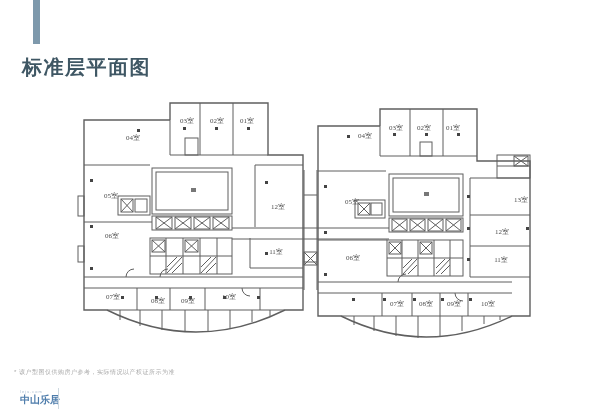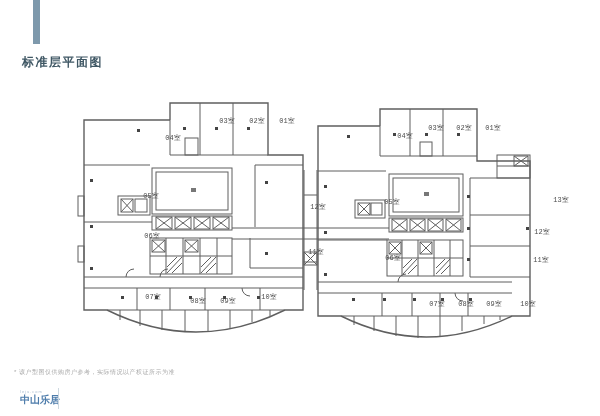--- a/index.html
+++ b/index.html
@@ -1,23 +1,23 @@
 <!DOCTYPE html>
 <html><head>
 <meta charset="utf-8">
 <style>
   html,body{margin:0;padding:0;background:#fff;}
   .canvas{position:relative;width:600px;height:416px;background:#ffffff;overflow:hidden;
           font-family:"Liberation Sans","DejaVu Sans",sans-serif;}
   .accent-bar{position:absolute;left:33px;top:0;width:7px;height:44px;background:#7e99ac;}
-  .page-title{position:absolute;left:22px;top:54px;margin:0;font-size:12px;font-weight:700;
+  .page-title{position:absolute;left:22px;top:54px;margin:0;font-size:20px;font-weight:700;
               color:#3f5764;letter-spacing:1.5px;}
   .plan-svg{position:absolute;left:0;top:0;}
   .room-label{position:absolute;transform:translate(-50%,-50%);font-size:7px;color:#4d4d4d;
-              font-family:Liberation Mono, monospace;white-space:nowrap;margin-left:40px;}
+              font-family:Liberation Serif, serif;white-space:nowrap;}
   .footnote{position:absolute;left:14px;top:368px;font-size:6px;color:#a9a9a9;letter-spacing:0.5px;}
   .logo{position:absolute;left:20px;top:389px;width:40px;height:22px;filter:blur(0.4px);}
   .logo-sub{display:block;font-size:4px;line-height:5px;color:#aabdd0;letter-spacing:1px;}
   .logo-main{display:block;font-size:10px;line-height:12px;font-weight:700;color:#4d7cab;}
   .logo-divider{position:absolute;left:58px;top:388px;width:1px;height:21px;background:#cdd8e0;}
 </style>
 </head>
 <body>
 
 <div class="canvas">

